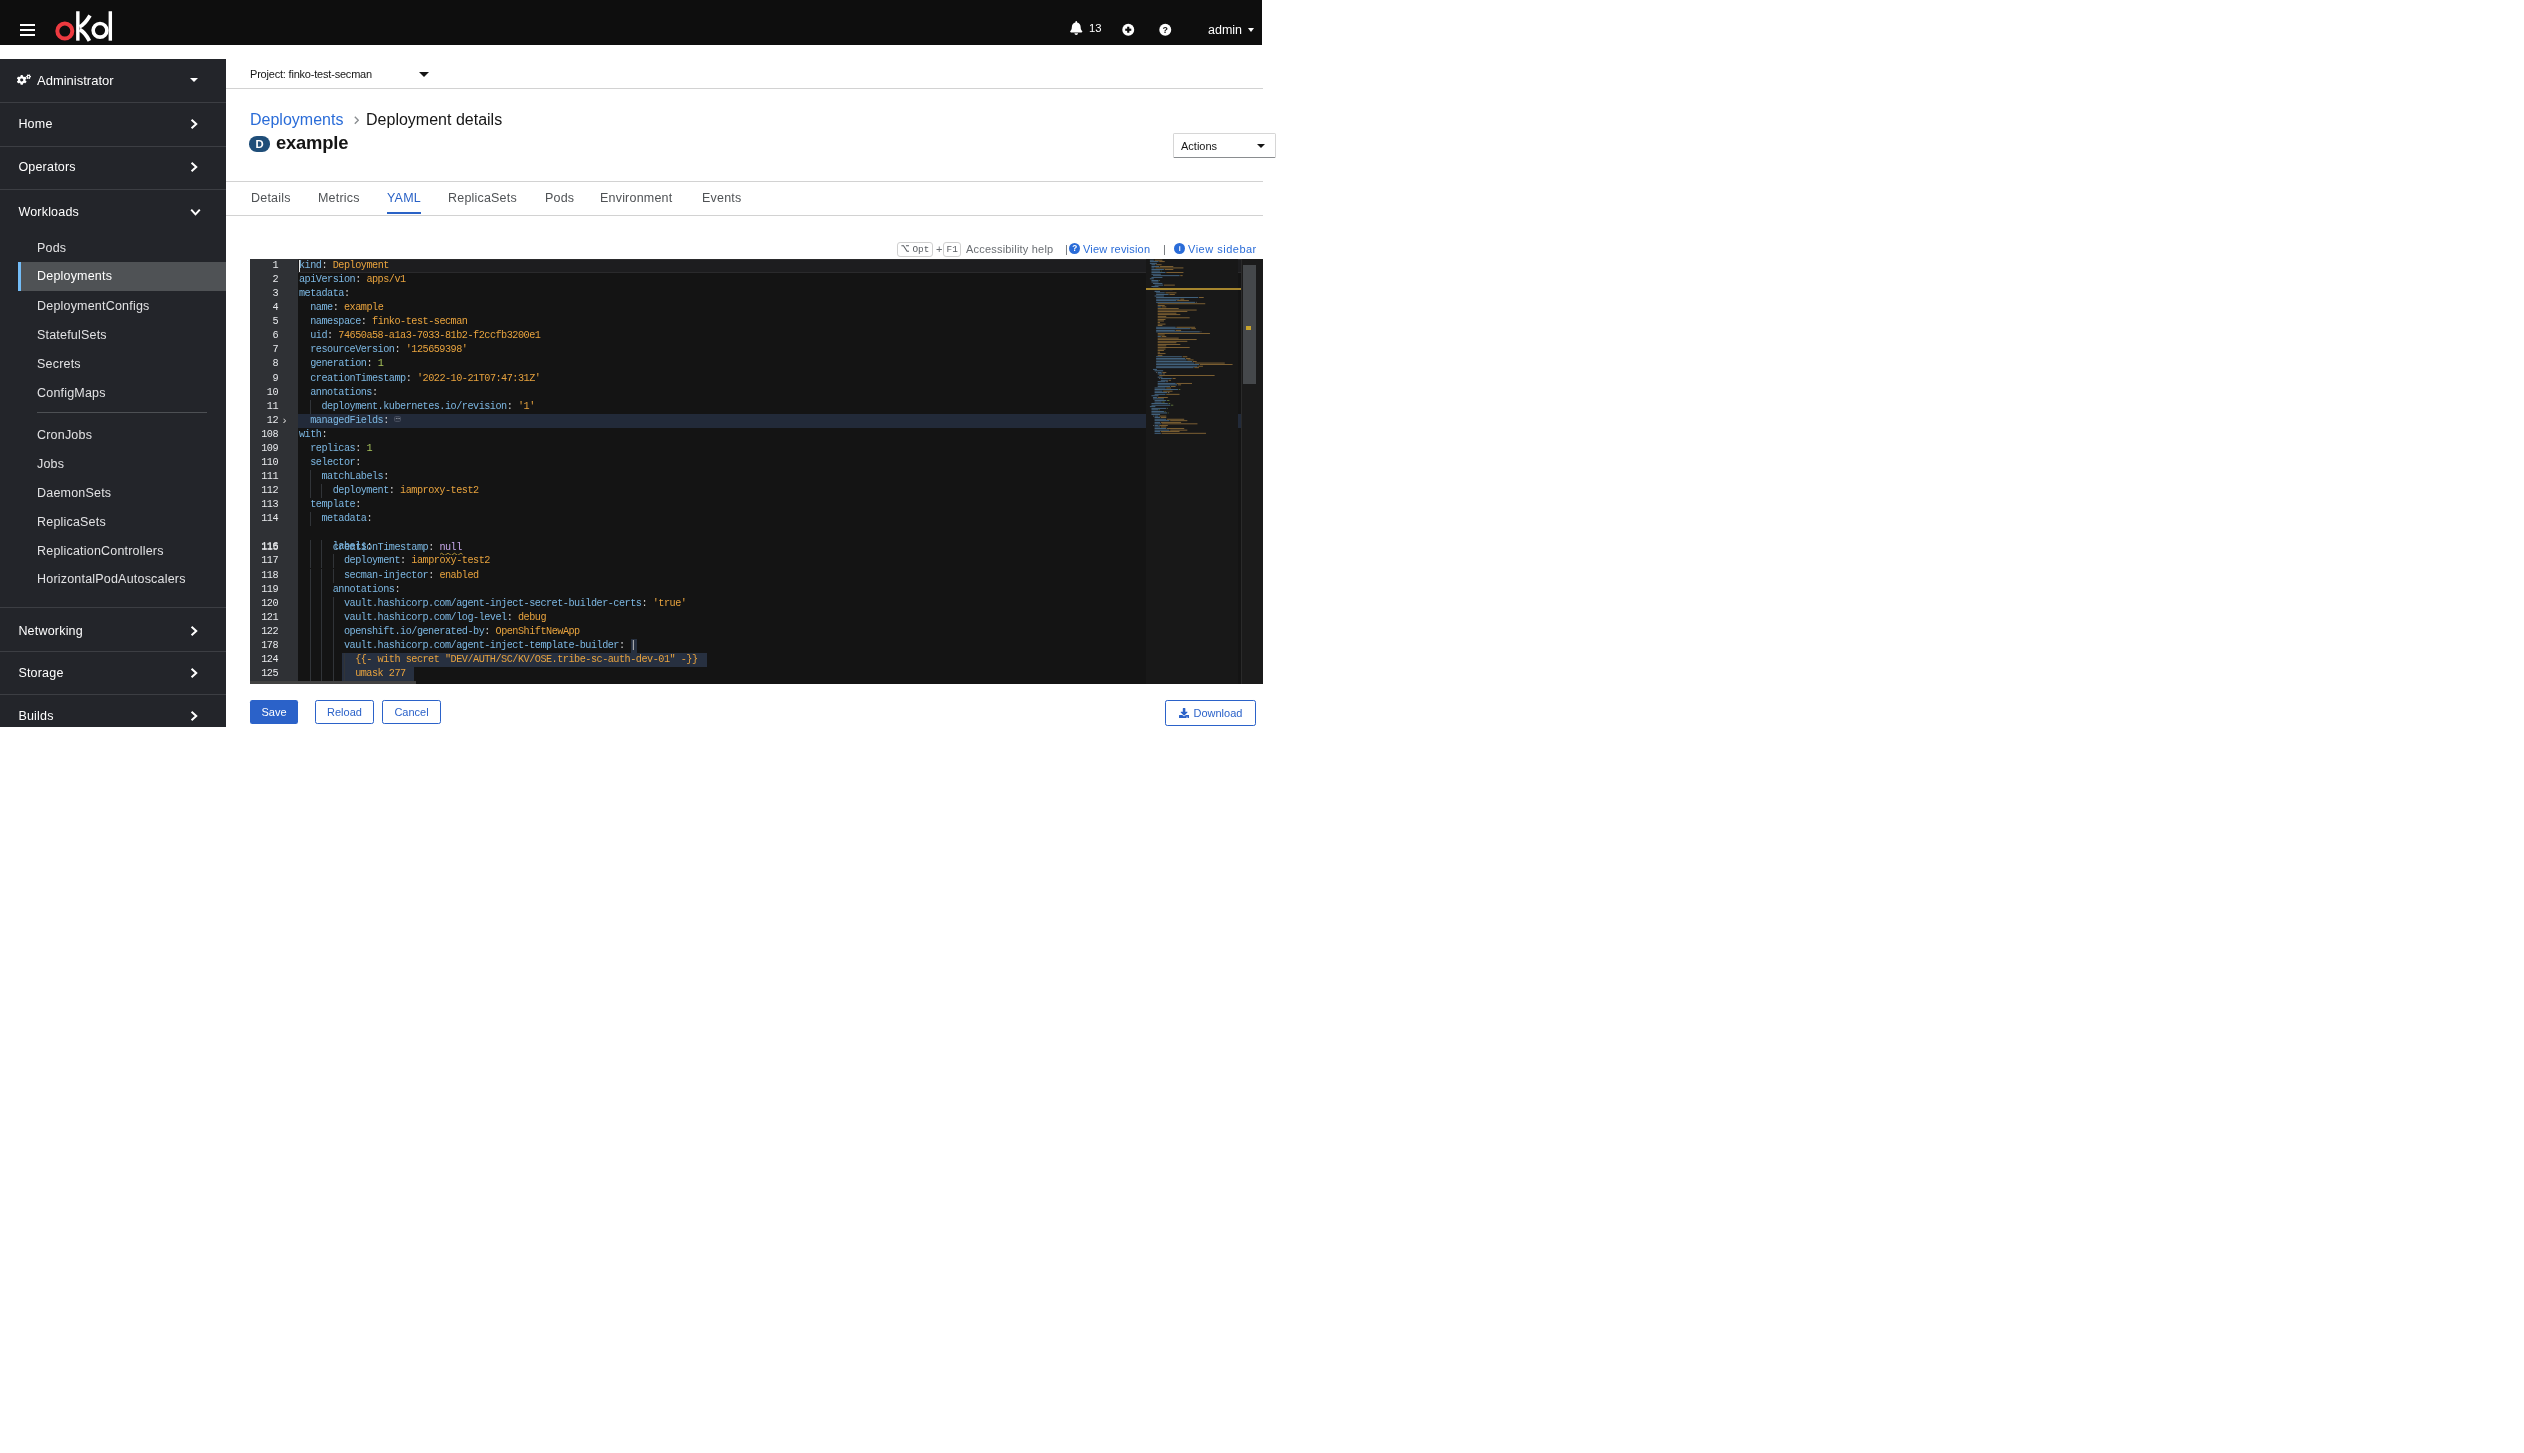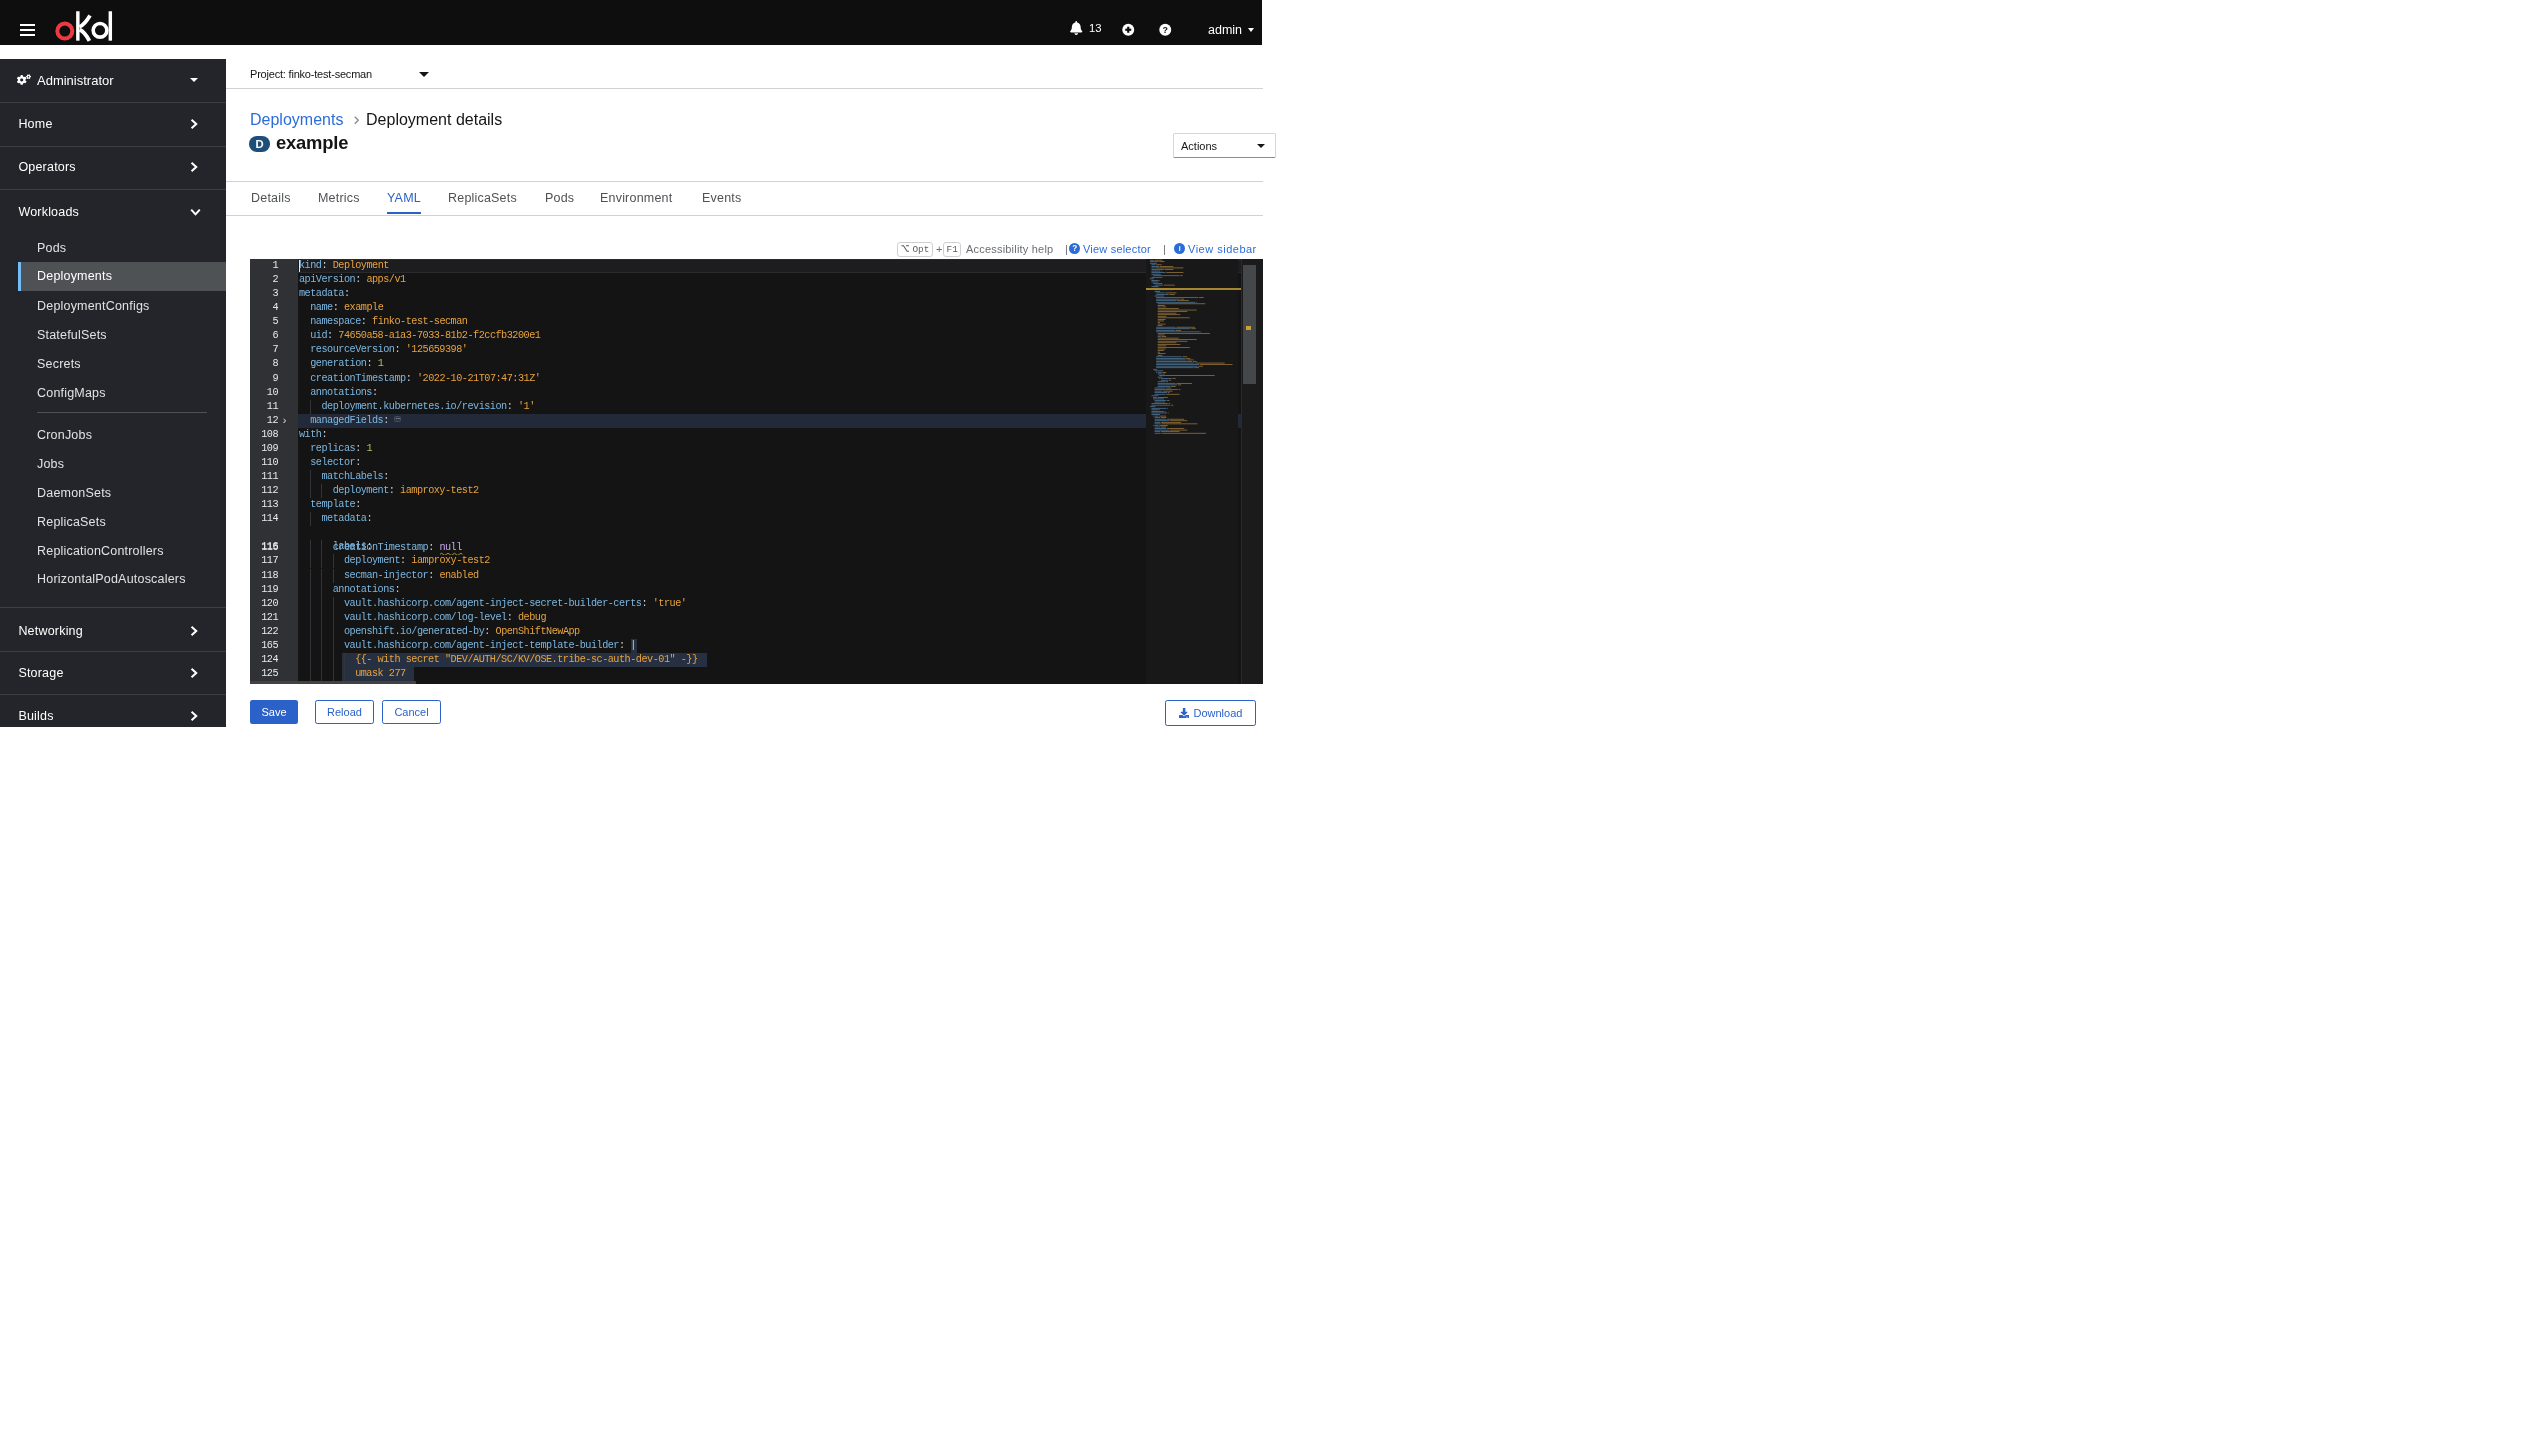--- a/index.html
+++ b/index.html
@@ -229,21 +229,21 @@
 </div>
 
 <div class="kbd" style="left:897px;width:36px"><svg width="8.6" height="7" viewBox="0 0 11 9" style="vertical-align:-0.4px;margin-right:3.1px">
       <path d="M0.5 1 H3.2 L7.8 8 H10.5 M6.3 1 H10.5" fill="none" stroke="#5a5e63" stroke-width="1.4"></path>
     </svg>Opt</div>
 <span class="tbtxt gray" style="left:936px">+</span>
 <div class="kbd" style="left:943px;width:18.3px">F1</div>
 <span class="tbtxt gray" style="left:966px">Accessibility help</span>
 <span class="tbtxt gray" style="left:1065px">|</span>
 <div class="bluecirc" style="left:1069px">?</div>
-<span class="tbtxt blue" style="left:1083px">View selector</span>
+<span class="tbtxt blue" style="left:1083px">View revision</span>
 <span class="tbtxt gray" style="left:1163px">|</span>
 <div class="bluecirc" style="left:1174px"><span style="font-size:7px">i</span></div>
 <span class="tbtxt blue" style="left:1188px;letter-spacing:0.5px">View sidebar</span>
 
 <div id="editor">
   <div id="gutter"></div>
 <div class="cl" style="top:0px">
       <i class="curline"></i>
       <i class="cursor"></i>
       <span class="ln">1</span>
@@ -381,21 +381,21 @@
       <i class="g" style="left:71px"></i>
       <i class="g" style="left:83px"></i>
       <span class="ln">122</span>
       <span class="code">&nbsp;&nbsp;&nbsp;&nbsp;&nbsp;&nbsp;&nbsp;&nbsp;<b class="k">openshift.io/generated-by</b><b class="p">:</b>&nbsp;<b class="s">OpenShiftNewApp</b></span>
     </div>
 <div class="cl" style="top:380px">
       <i class="sel" style="left:381px;width:5.6px"></i>
       <i class="g" style="left:60px"></i>
       <i class="g" style="left:71px"></i>
       <i class="g" style="left:83px"></i>
-      <span class="ln">165</span>
+      <span class="ln">178</span>
       <span class="code">&nbsp;&nbsp;&nbsp;&nbsp;&nbsp;&nbsp;&nbsp;&nbsp;<b class="k">vault.hashicorp.com/agent-inject-template-builder</b><b class="p">:</b>&nbsp;<b class="p">|</b></span>
     </div>
 <div class="cl" style="top:394px">
       <i class="sel" style="left:92px;width:365px"></i>
       <i class="g" style="left:60px"></i>
       <i class="g" style="left:71px"></i>
       <i class="g" style="left:83px"></i>
       <i class="g" style="left:94px"></i>
       <span class="ln">124</span>
       <span class="code">&nbsp;&nbsp;&nbsp;&nbsp;&nbsp;&nbsp;&nbsp;&nbsp;&nbsp;&nbsp;<b class="s">{{- with secret "DEV/AUTH/SC/KV/OSE.tribe-sc-auth-dev-01" -}}</b></span>

